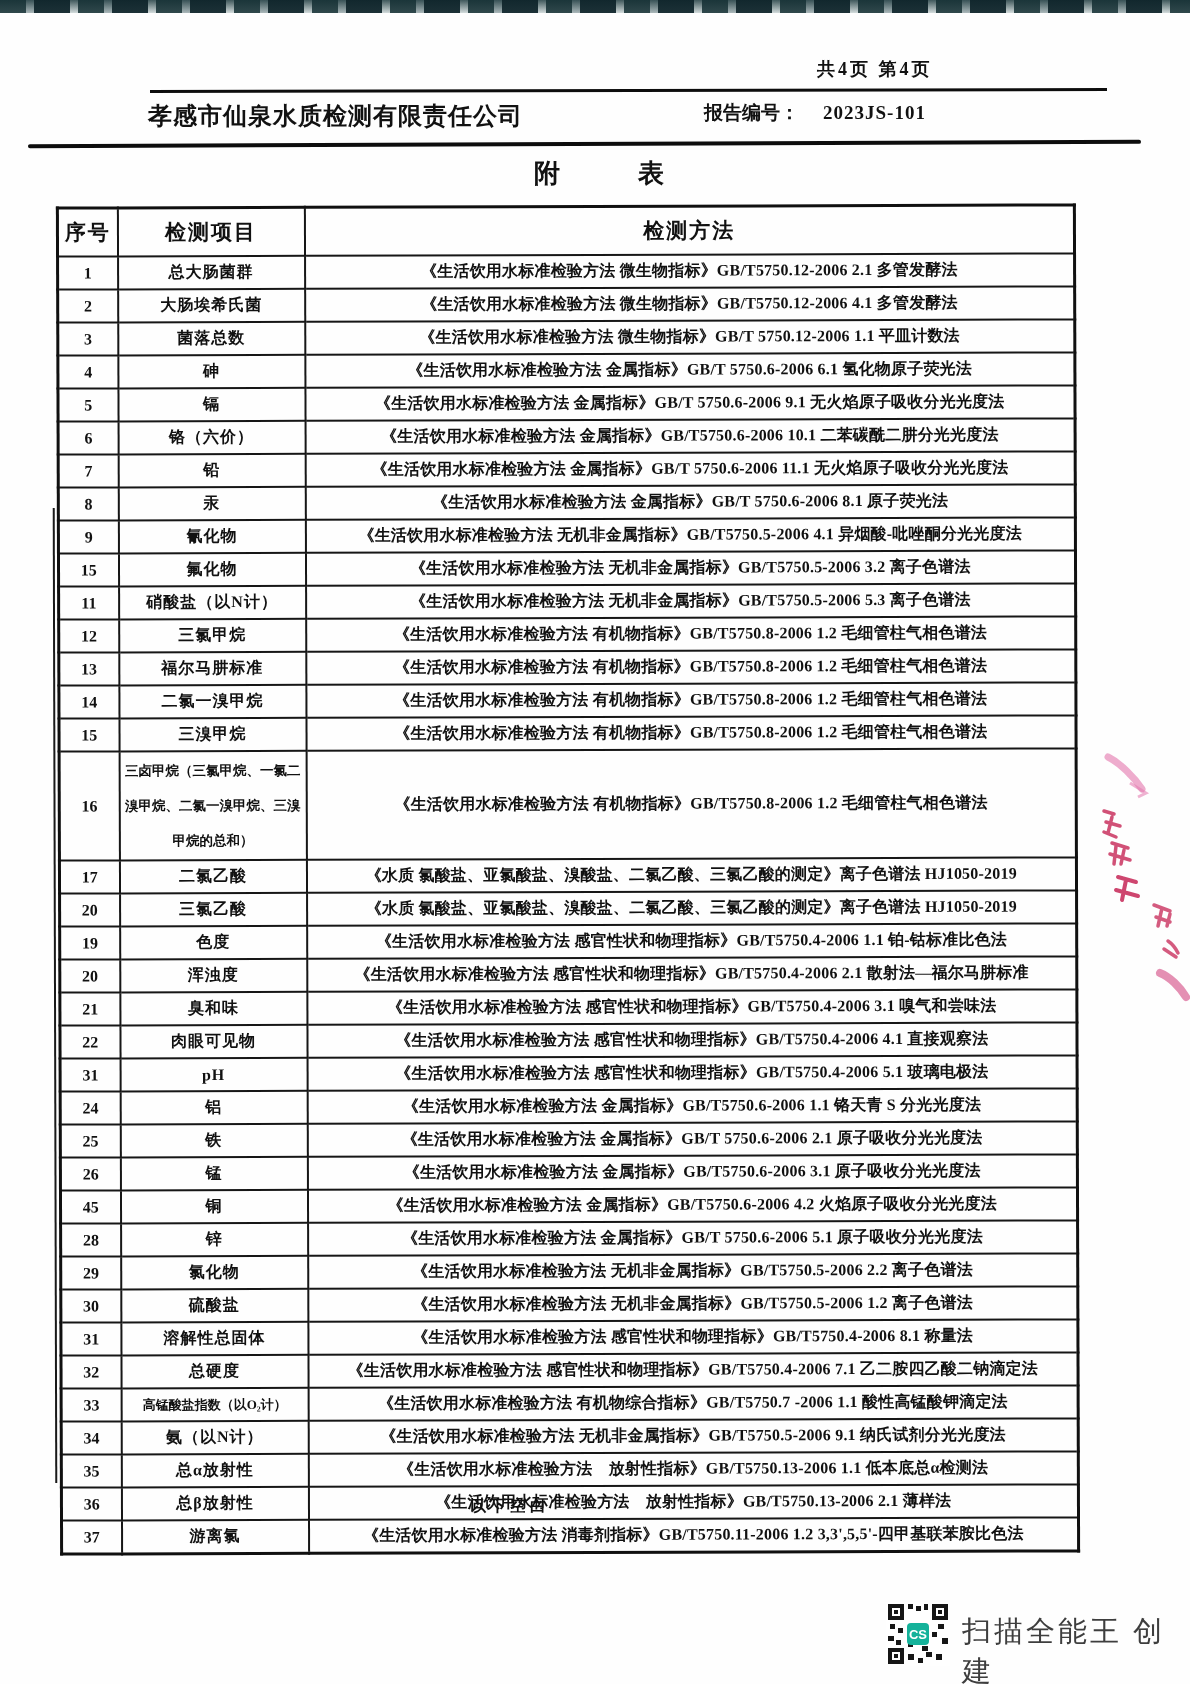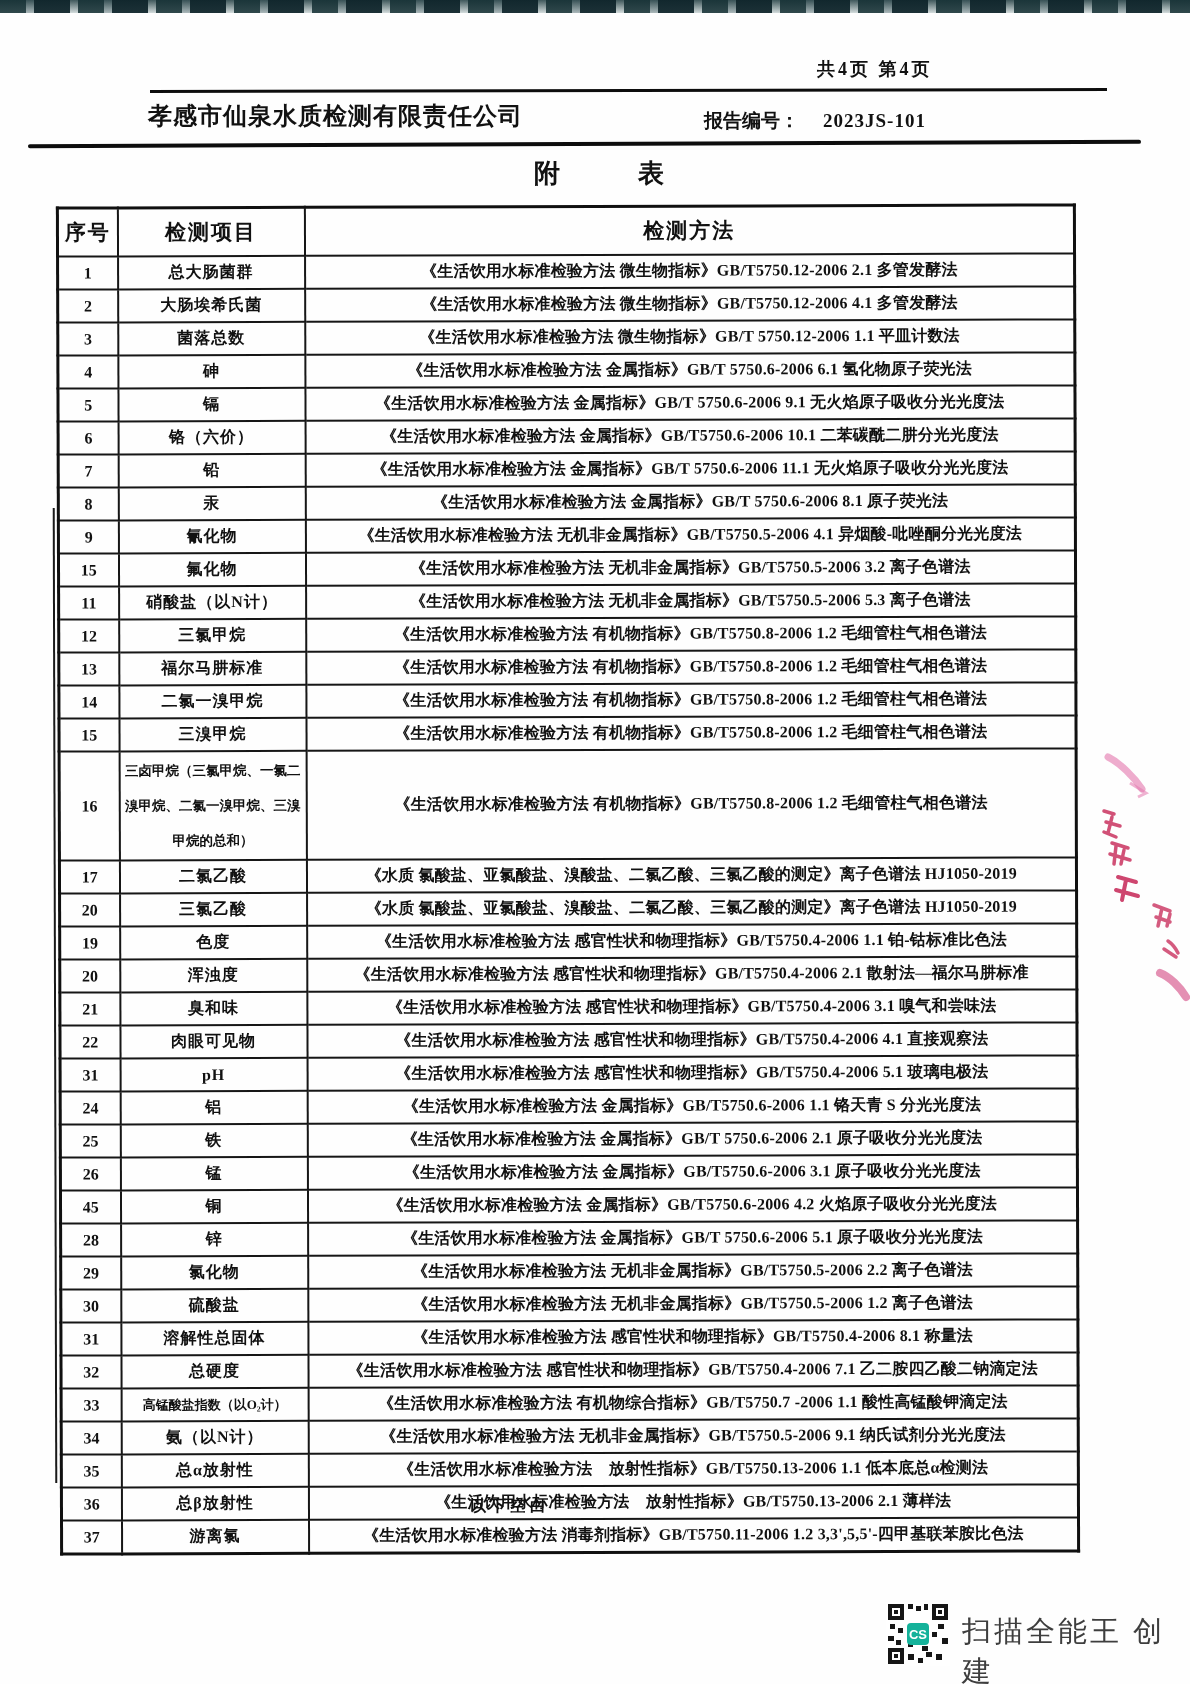--- a/index.html
+++ b/index.html
@@ -27,21 +27,21 @@
   }
   .rule-thin{
     position:absolute;top:89px;left:150px;width:957px;height:3px;
     background:#0d0d0d;transform:rotate(-.12deg);
   }
   .company{
     position:absolute;top:100px;left:128px;
     font-size:24px;font-weight:bold;letter-spacing:1px;margin-left:20px;
   }
   .report-no{
-    position:absolute;top:108px;left:704px;
+    position:absolute;top:100px;left:704px;
     font-size:19px;font-weight:bold;
   }
   .report-no .num{margin-left:24px;letter-spacing:1px;}
   .rule-thick{
     position:absolute;top:142px;left:28px;width:1113px;height:4px;
     background:#0d0d0d;border-radius:3px;transform:rotate(-.22deg);
   }
   .doc-title{
     position:absolute;top:156px;left:4px;width:100%;
     text-align:center;font-size:26px;font-weight:bold;

